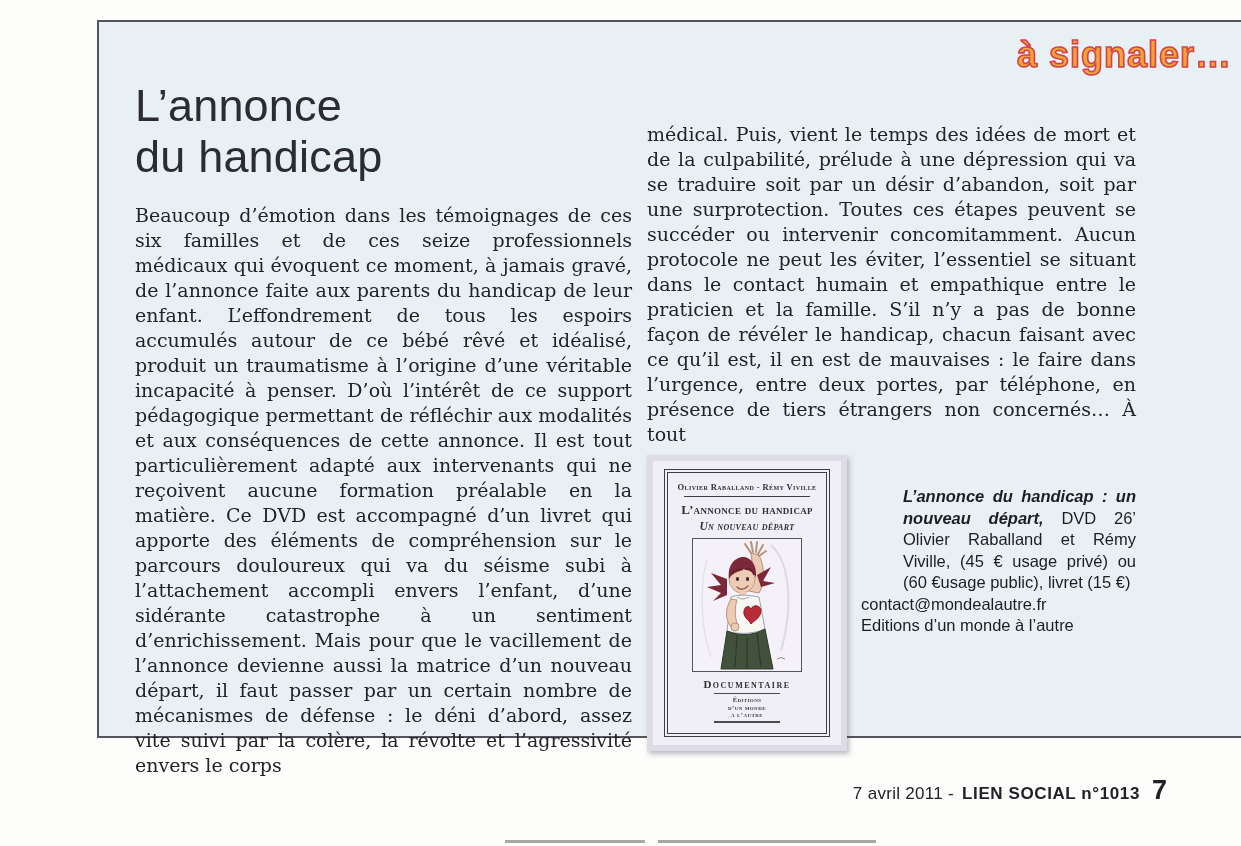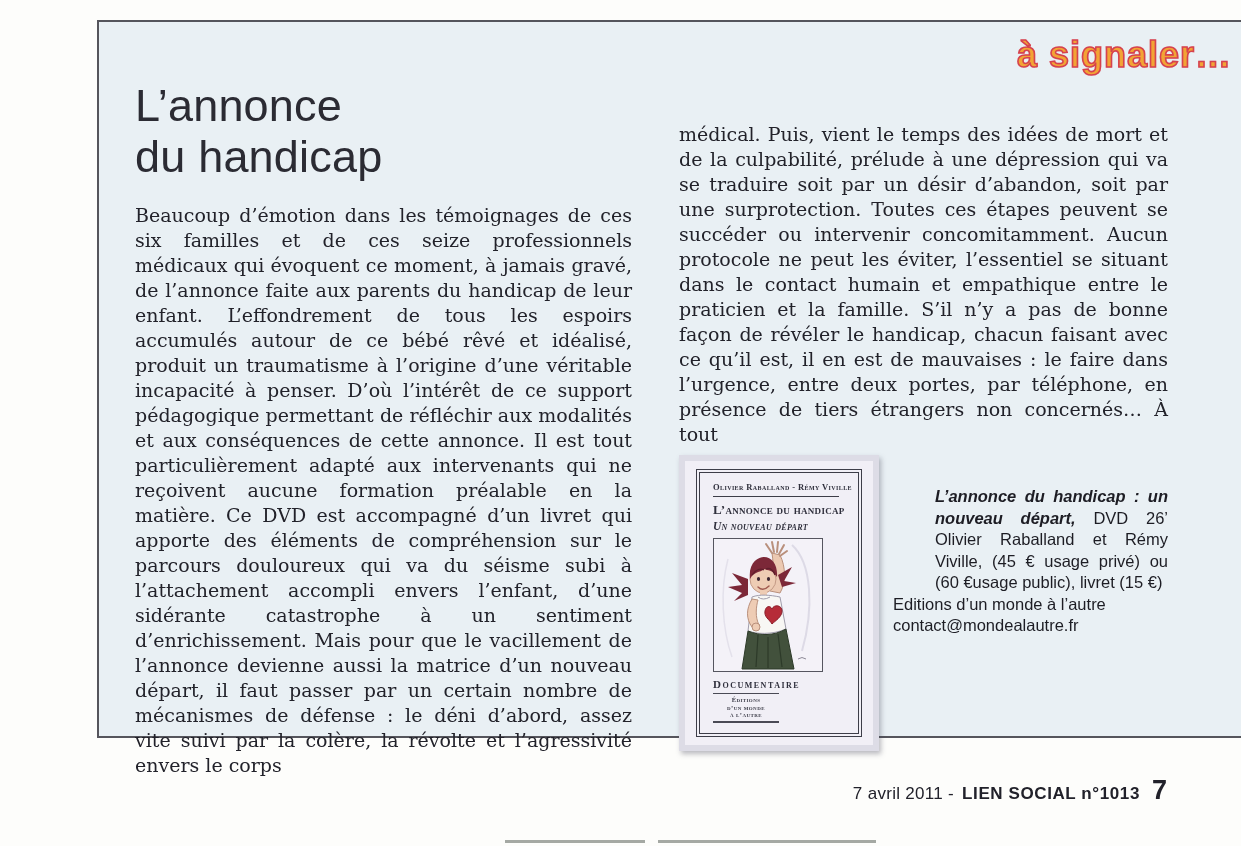--- a/index.html
+++ b/index.html
@@ -37,41 +37,41 @@
   }
 
   
   .body-text {
     font-family:"DejaVu Serif", serif;
     font-size:19px; line-height:25px;
     color:#22222a; text-align:justify;
     hyphens:auto; -webkit-hyphens:auto;
   }
 
-  .col-right { position:absolute; left:580px; top:100px; width:489px; }
+  .col-right { position:absolute; left:548px; top:100px; width:489px; }
   .wrap-row { display:flex; gap:14px; margin-top:8px; }
   .wrap-right { width:275px; }
 
   
   .dvd-photo {
     width:200px; height:296px; flex:0 0 200px;
     background:#dddce6; padding:6px;
     box-shadow:2px 3px 5px rgba(60,60,80,.35);
   }
   .dvd-cover {
     width:100%; height:100%; background:#f1eff6; position:relative;
   }
   .dvd-frame {
     position:absolute; left:11px; right:11px; top:8px; bottom:8px;
     border:1px solid #3d3d48; padding:2px;
   }
   .dvd-frame-inner {
     width:100%; height:100%; border:1px solid #3d3d48;
-    display:flex; flex-direction:column; 
-    font-family:"Liberation Serif", serif; color:#2f2f3c;padding-left:13px;
+    display:flex; flex-direction:column; align-items:center;
+    font-family:"Liberation Serif", serif; color:#2f2f3c;
   }
   .dvd-authors {
     margin-top:9px; font-size:8.5px; font-weight:700;
     font-variant:small-caps; letter-spacing:.4px; white-space:nowrap;
   }
   .dvd-rule { width:126px; border-top:1px solid #3d3d48; margin-top:4px; }
   .dvd-title {
     margin-top:5px; font-size:13px; font-weight:700;
     font-variant:small-caps; letter-spacing:.3px; white-space:nowrap;
   }
@@ -197,22 +197,22 @@
             </div>
           </div>
         </div>
 
         <div class="wrap-right">
 
           <div class="caption">
             <div class="caption-para">
               <span class="caption-head">L’annonce du handicap : un nouveau départ,</span><span> DVD 26’ Olivier Raballand et Rémy Viville, (45 € usage privé) ou (60 €usage public), livret (15 €)</span>
             </div>
+            <div>contact@mondealautre.fr</div>
             <div>Editions d’un monde à l’autre</div>
-            <div>contact@mondealautre.fr</div>
           </div>
         </div>
 
       </div>
     </div>
 
   </div>
 
   <div class="footer">
     <span class="footer-date">7 avril 2011 -</span>

